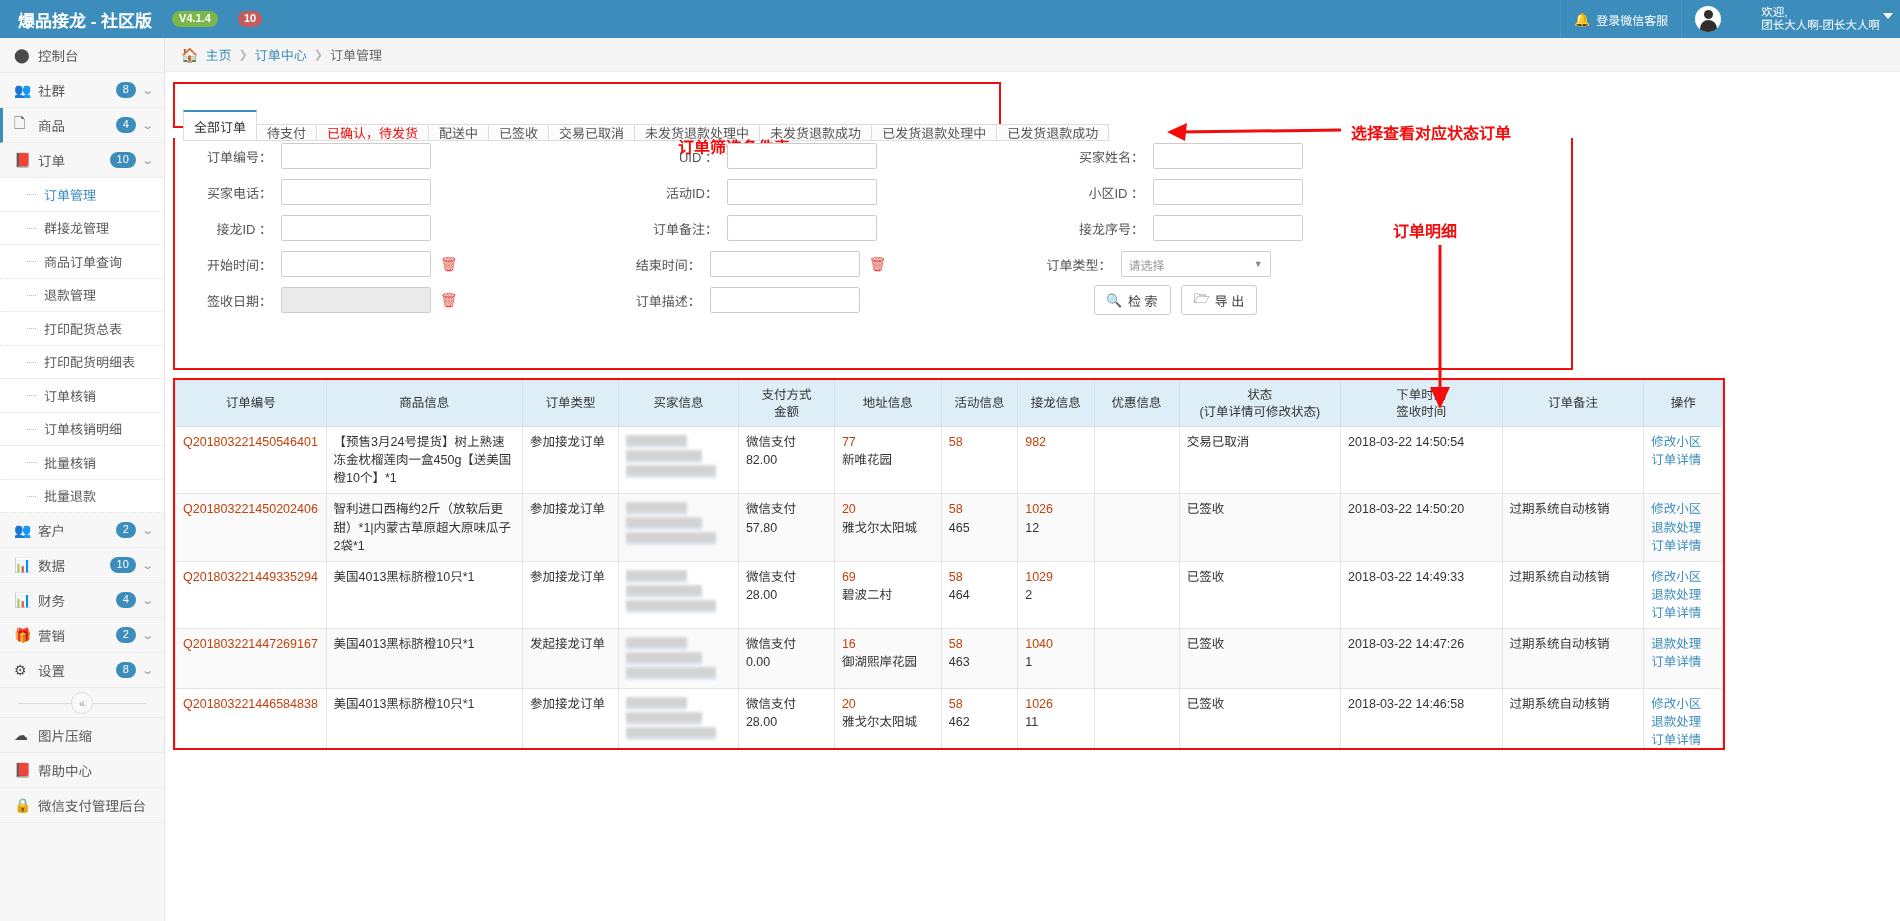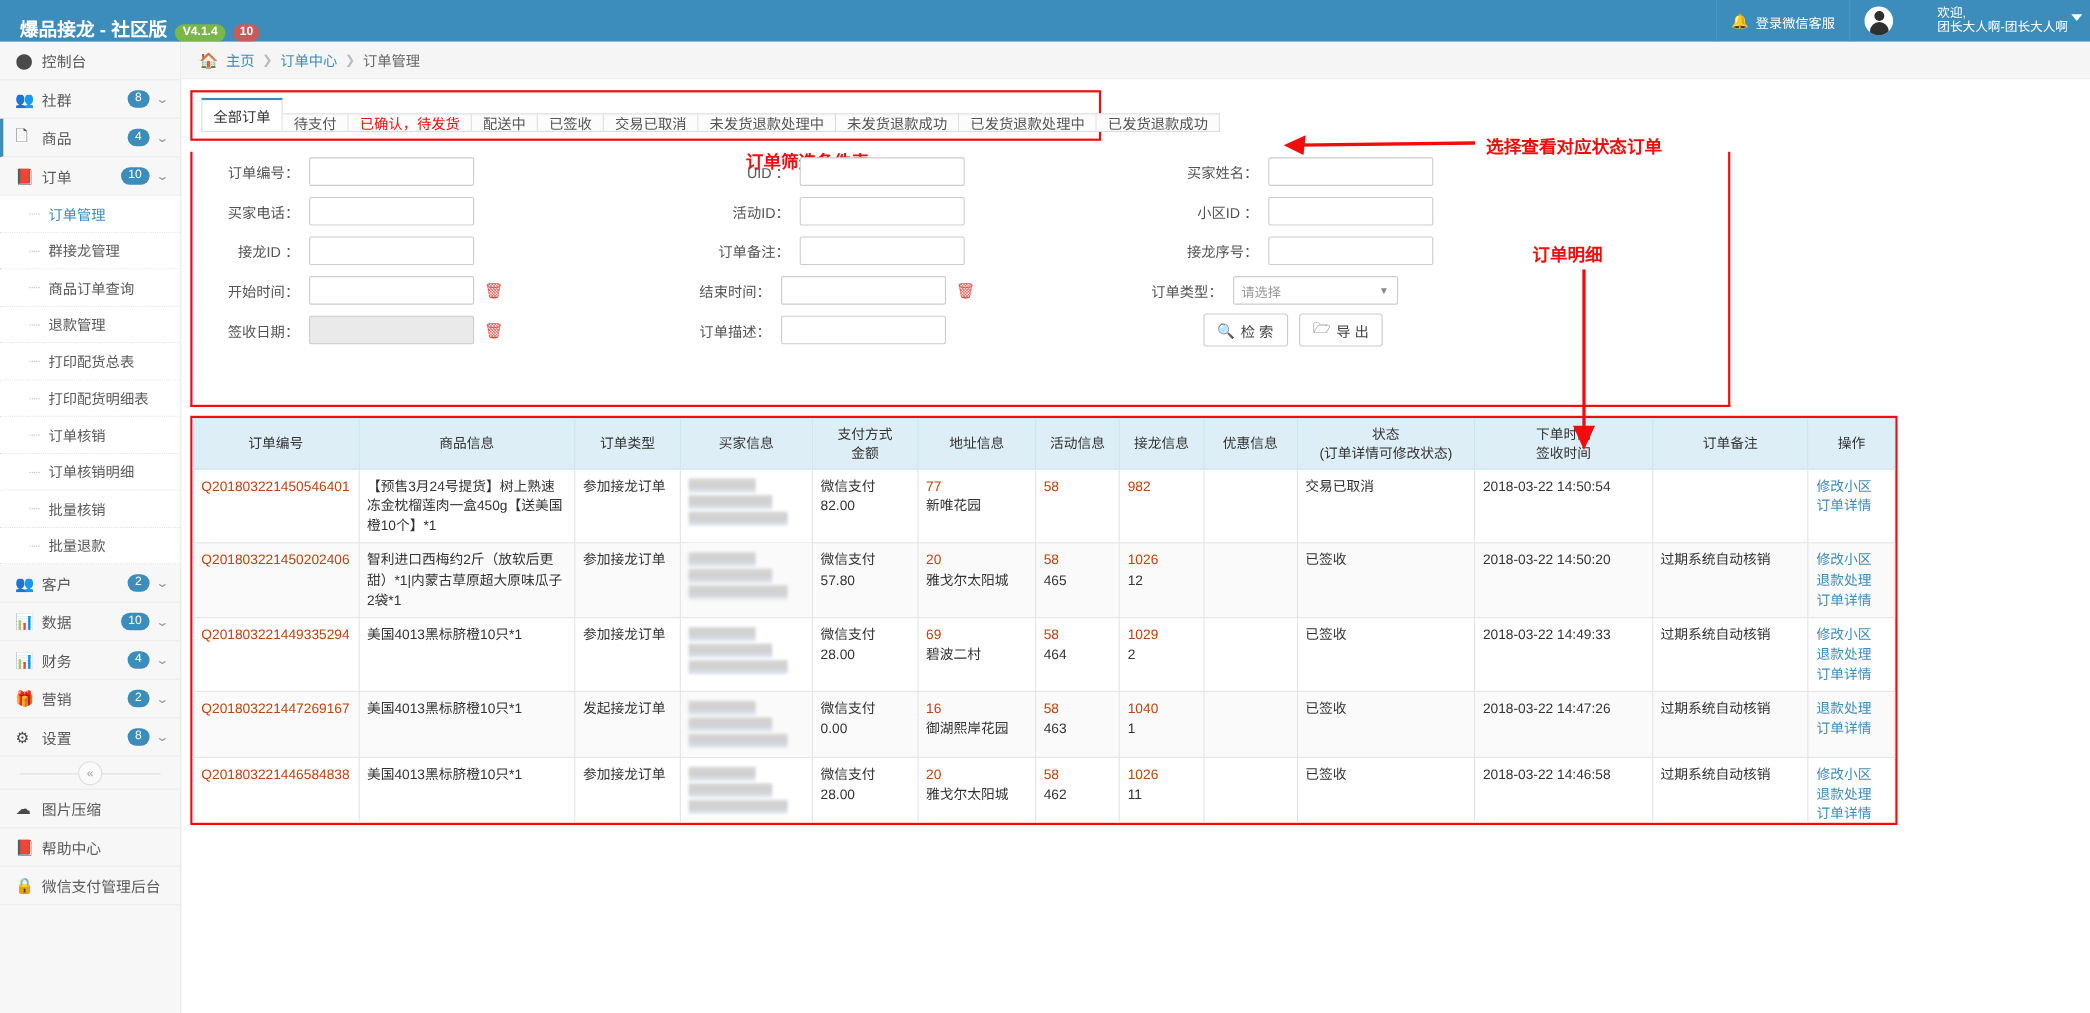--- a/index.html
+++ b/index.html
@@ -16,21 +16,21 @@
 
   
   .topbar {
     position: absolute; top: 0; left: 0;
     width: 1900px; height: 38px;
     background: #3c8dbc;
     display: flex; align-items: stretch;
   }
   .brand {
     width: 200px;
-    display: flex; align-items: flex-end; gap: 7px;
+    display: flex; align-items: center; gap: 20px;
     padding-left: 18px;
     color: #fff;
     font-size: 17px;
     font-weight: bold;
     white-space: nowrap;
     flex: 0 0 auto;
   }
   .badge-version {
     background: #7ab648; color: #fff;
     border-radius: 9px;
@@ -168,21 +168,21 @@
   .bc-link { color: #3c8dbc; cursor: pointer; }
   .bc-sep { color: #bbb; font-size: 11px; }
   .bc-cur { color: #666; }
 
   
   .tabs-wrap {
     position: relative;
     margin: 10px 0 0 8px;
     width: 828px;
     border: 2px solid #f20c0c;
-    padding: 4px 0 0 8px;
+    padding: 25px 0 0 8px;
     height: 46px;
   }
   .tabs { display: flex; align-items: flex-end; height: 32px; }
   .tab {
     height: 17px;
     padding: 0 10px;
     display: flex; align-items: center; justify-content: center;
     font-size: 13px; color: #555;
     border: 1px solid #ddd; border-left: none;
     background: #fcfcfc;

